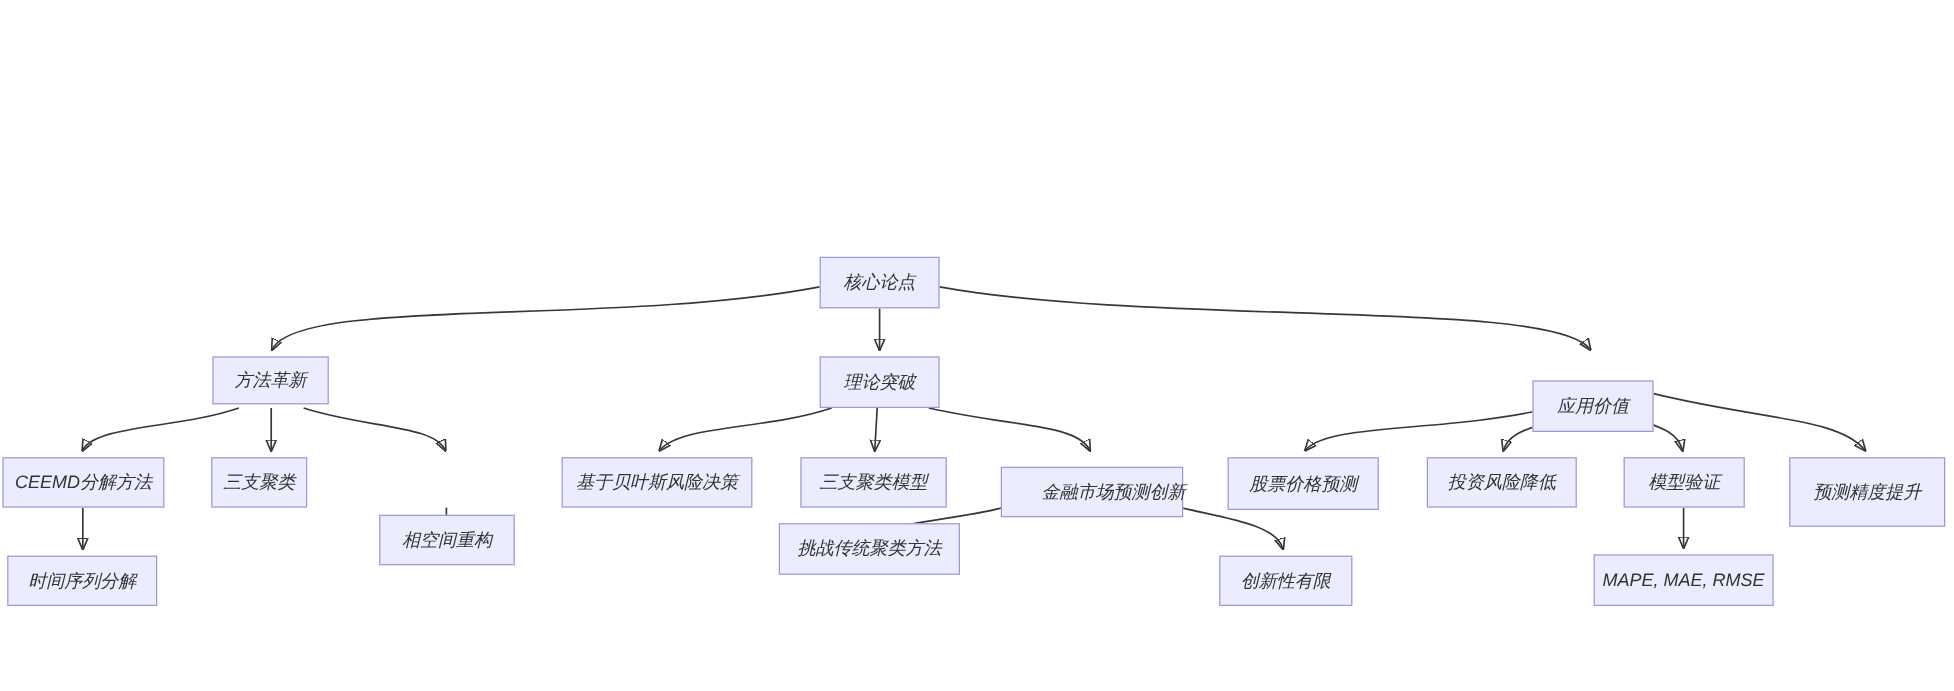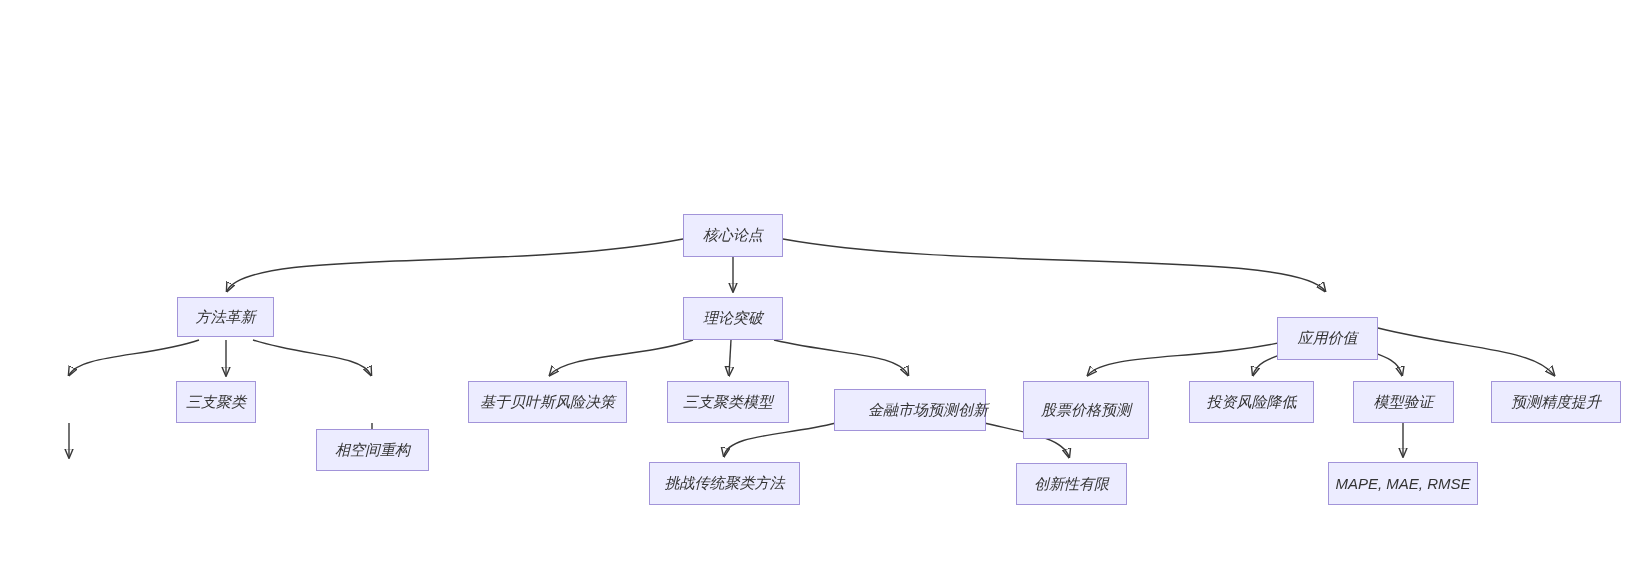--- a/index.html
+++ b/index.html
@@ -70,27 +70,29 @@
     <path marker-end="url(#arrow)" d="M984,423 C1022,432 1063,437 1069,457"></path>
     <path marker-end="url(#arrow)" d="M1403,423 L1403,456"></path>
   </svg>
 
   <div class="node" style="left:683px; top:214px; width:100px; height:43px;">核心论点</div>
 
   <div class="node" style="left:177px; top:297px; width:97px; height:40px;">方法革新</div>
   <div class="node" style="left:683px; top:297px; width:100px; height:43px;">理论突破</div>
   <div class="node" style="left:1277px; top:297px; width:101px; height:43px;margin-top:20px;">应用价值</div>
 
+  <div class="node" style="left:2px; top:381px; width:135px; height:42px;">CEEMD分解方法</div>
   <div class="node" style="left:176px; top:381px; width:80px; height:42px;">三支聚类</div>
   <div class="node" style="left:316px; top:381px; width:113px; height:42px;margin-top:48px;">相空间重构</div>
   <div class="node" style="left:667px; top:381px; width:122px; height:42px;">三支聚类模型</div>
   <div class="node" style="left:468px; top:381px; width:159px; height:42px;">基于贝叶斯风险决策</div>
   <div class="node" style="left:834px; top:389px; width:152px; height:42px;padding-left:36px;">金融市场预测创新</div>
-  <div class="node" style="left:1023px; top:381px; width:126px; height:58px;">股票价格预测</div>
+  <div class="node" style="left:1023px; top:381px; width:126px; height:44px;">股票价格预测</div>
   <div class="node" style="left:1189px; top:381px; width:125px; height:42px;">投资风险降低</div>
   <div class="node" style="left:1353px; top:381px; width:101px; height:42px;">模型验证</div>
-  <div class="node" style="left:1491px; top:381px; width:130px; height:42px;">预测精度提升</div>
+  <div class="node" style="left:1491px; top:381px; width:130px; height:58px;">预测精度提升</div>
 
-  <div class="node" style="left:649px; top:462px; width:151px; height:43px;">挑战传统聚类方法</div>
+  <div class="node" style="left:6px; top:463px; width:125px; height:42px;">时间序列分解</div>
+  <div class="node" style="left:649px; top:436px; width:151px; height:43px;">挑战传统聚类方法</div>
   <div class="node" style="left:1016px; top:463px; width:111px; height:42px;">创新性有限</div>
   <div class="node" style="left:1328px; top:462px; width:150px; height:43px;">MAPE, MAE, RMSE</div>
 
 </div>
 
 </body></html>

